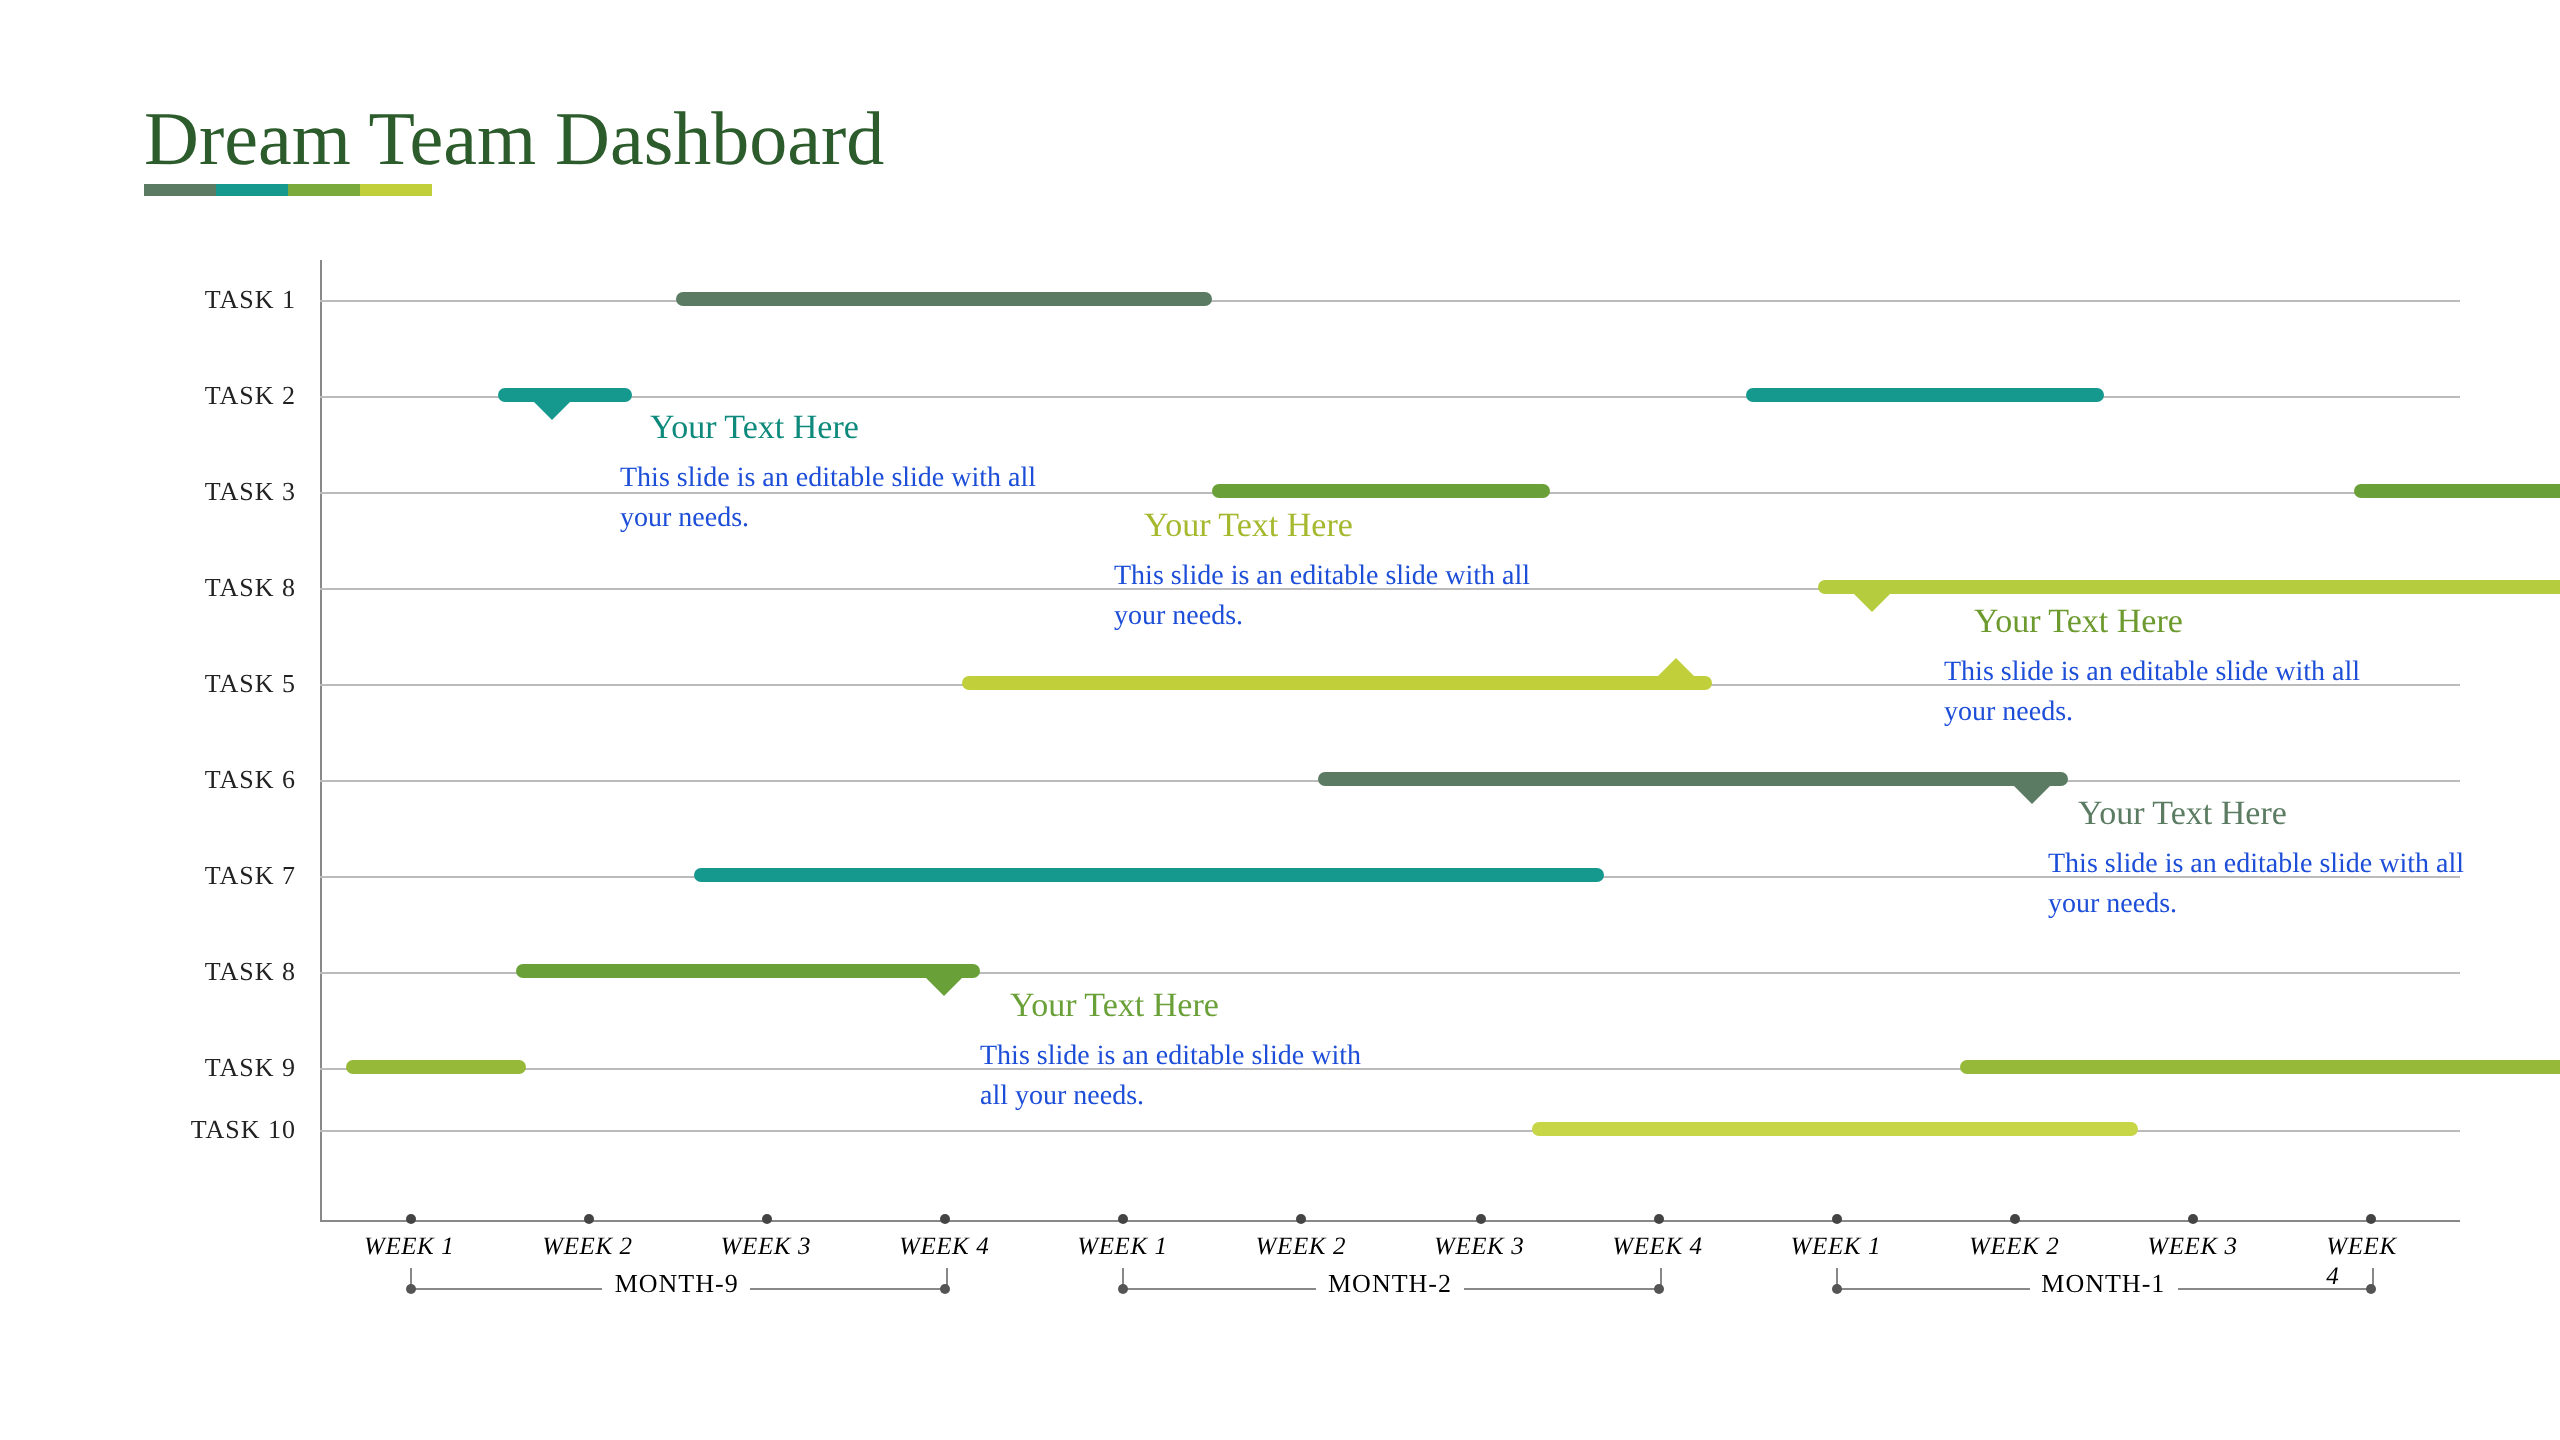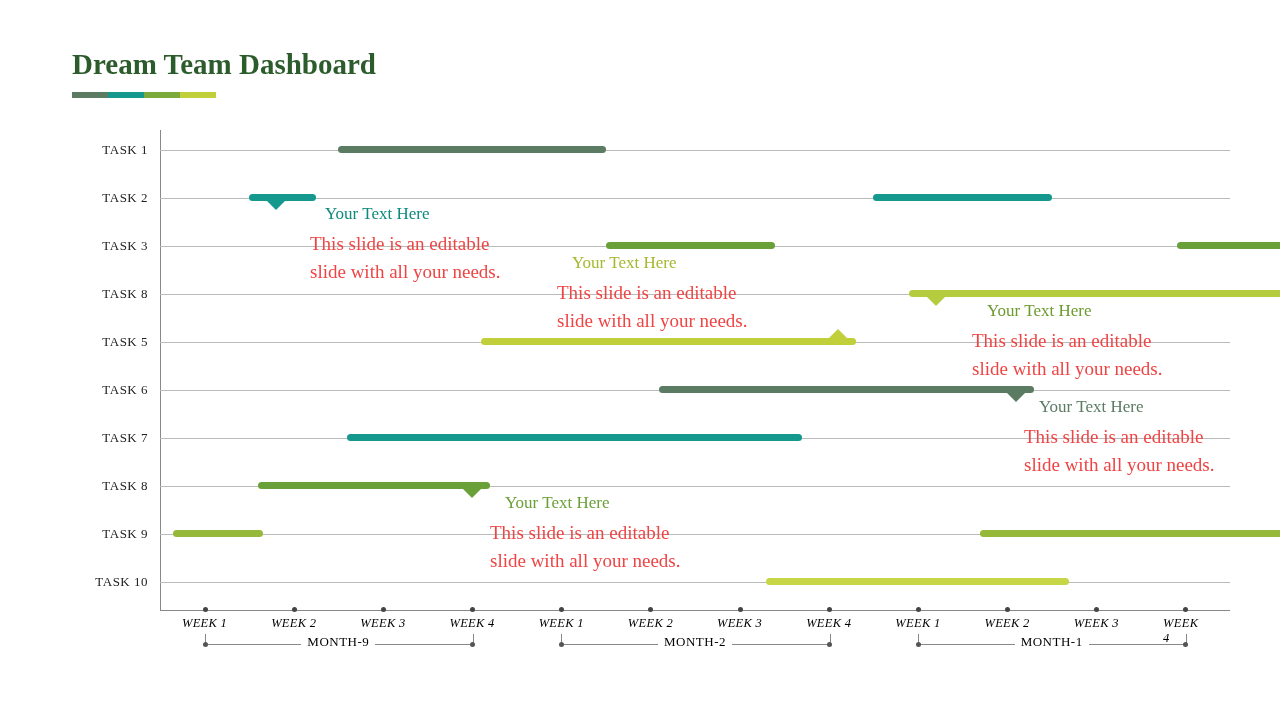--- a/index.html
+++ b/index.html
@@ -8,23 +8,23 @@
     width: 1280px;
     height: 720px;
     font-family: Georgia, 'Times New Roman', serif;
     background: #fff;
     position: relative;
   }
   .title {
     position: absolute;
     top: 48px;
     left: 72px;
-    font-size: 29px;
+    font-size: 38px;
     color: #2c5c2c;
-    font-weight: bold;
+    font-weight: normal;
   }
   .underline {
     position: absolute;
     top: 92px;
     left: 72px;
     height: 6px;
     display: flex;
   }
   .underline span { display:block; height:6px; width:36px; }
   .chart {
@@ -81,22 +81,22 @@
   .txtbox {
     position: absolute;
     font-size: 14px;
   }
   .txtbox .h {
     font-size: 17px;
     margin-bottom: 6px;
     margin-left: 15px;
   }
   .txtbox .b {
-    font-size: 19px;
-    color: #ef4444;
+    font-size: 14px;
+    color: #1d4ed8;
     line-height: 1.45;
   }
   .xaxis {
     position: absolute;
     left: 100px;
     right: 0;
     bottom: 0;
   }
   .xbase {
     position: absolute; top: 0; left: 0; right: 0; border-top: 1px solid #888;
@@ -198,21 +198,21 @@
         <div class="row-line"></div>
         <div class="bar" style="left: 198.083px; width: 231.833px; background: rgb(106, 160, 56);"></div>
         <div class="callout down" style="left: 402.083px; top: 22px; border-top-color: rgb(106, 160, 56);"></div>
       </div>
       <div class="row" style="top: 384px;">
         <div class="row-label">TASK 9</div>
         <div class="row-line"></div>
         <div class="bar" style="left: 113.375px; width: 89.1667px; background: rgb(150, 185, 58);"></div>
         <div class="bar" style="left: 920.333px; width: 303.167px; background: rgb(150, 185, 58);"></div>
       </div>
-      <div class="row" style="top: 432px; text-decoration: underline;">
+      <div class="row" style="top: 415px; text-decoration: underline;">
         <div class="row-label">TASK 10</div>
         <div class="row-line"></div>
         <div class="bar" style="left: 706.333px; width: 303.167px; background: rgb(199, 214, 70);"></div>
       </div>
     </div>
   <div class="xaxis" style="top: 480px;">
     <div class="xbase"></div>
     <div id="xticks">
         <div class="xtcircle" style="left: 44.5833px;"></div>
         <div class="xlabel" style="left: 44.5833px;">WEEK 1</div>

